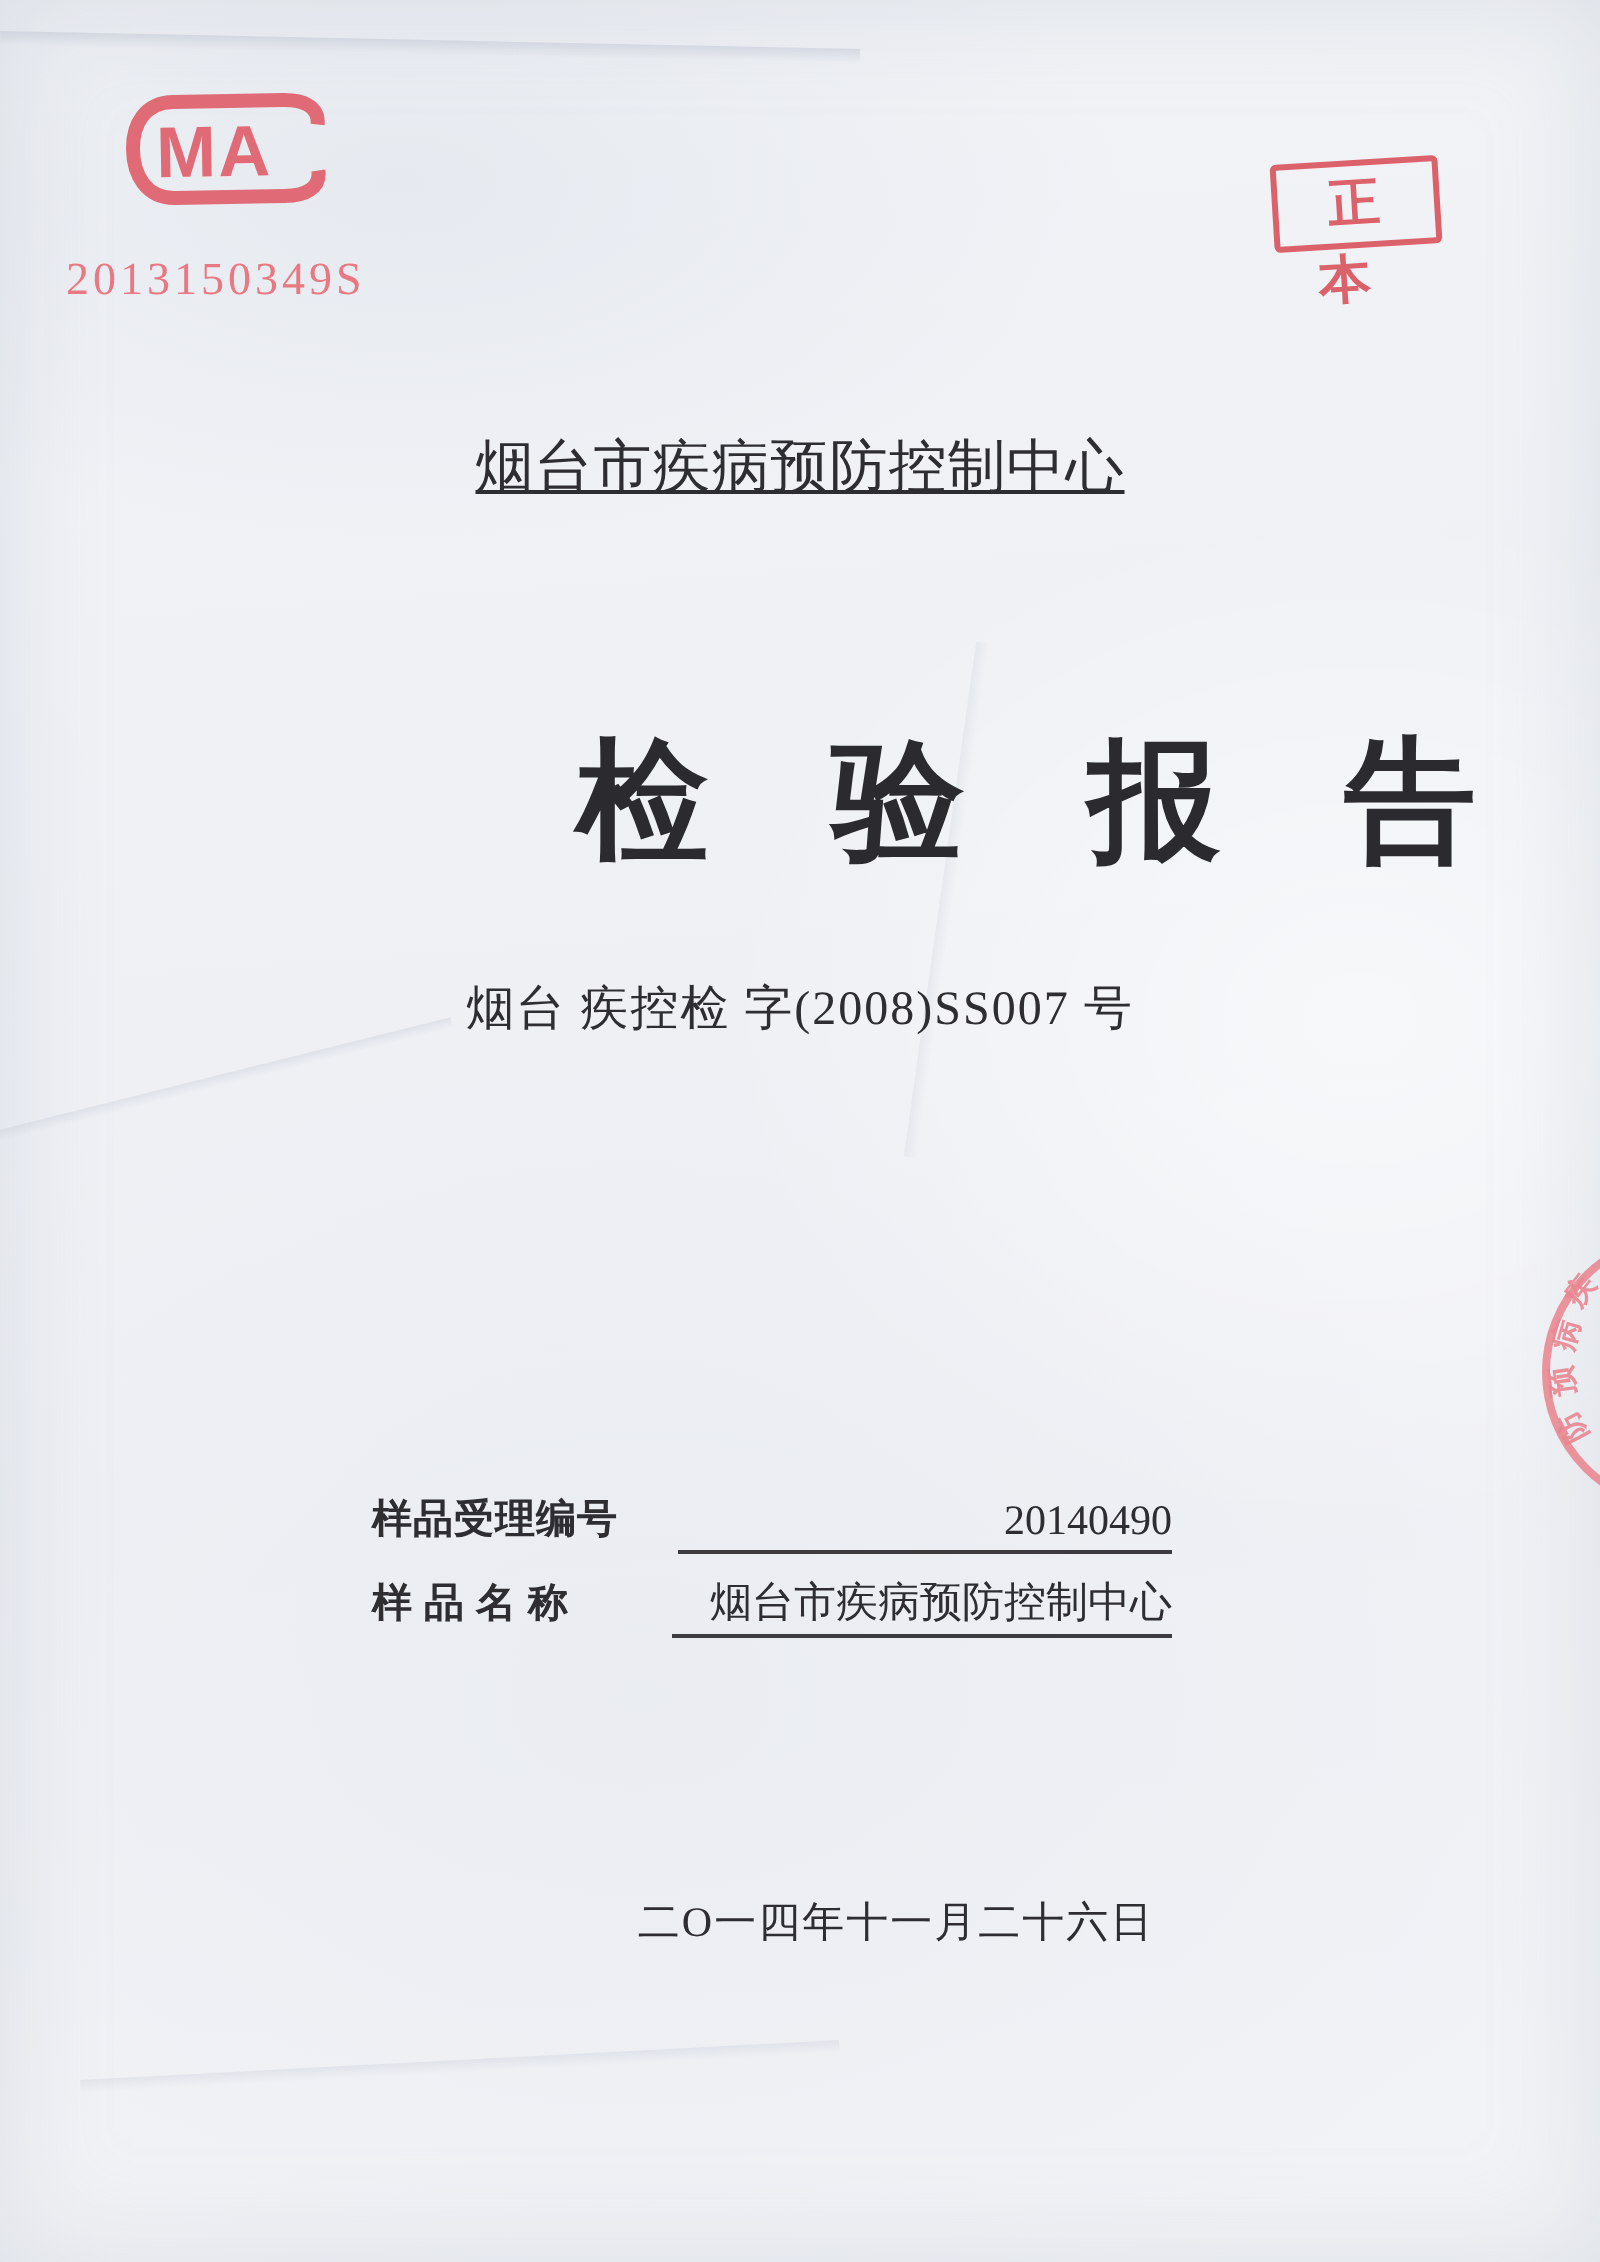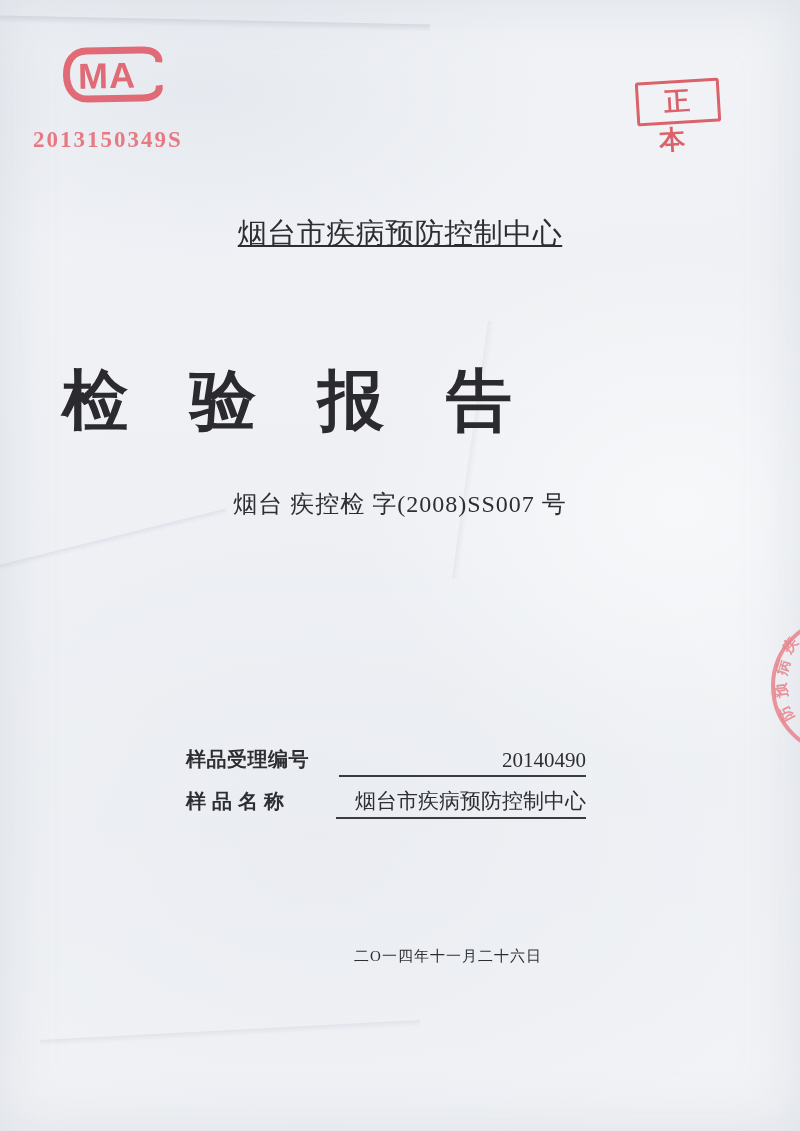--- a/index.html
+++ b/index.html
@@ -28,51 +28,51 @@
     background:linear-gradient(to right,rgba(190,197,209,0.22),transparent 80%);
     transform:rotate(8deg);}
 
   
   .cma-stamp{position:absolute;left:62px;top:46px;width:108px;height:58px;
     transform:rotate(-1deg);opacity:0.92;}
   .cma-stamp svg{display:block;}
 
   .cma-serial{position:absolute;left:33px;top:127px;
     font-size:23px;letter-spacing:2px;color:var(--serial-red,#e8737d);
-    font-family:"Liberation Serif",serif;opacity:0.95;font-weight:bold;}
+    font-family:"Liberation Serif",serif;opacity:0.95;}
 
   
   .original-stamp{
     position:absolute;left:636px;top:80px;width:78px;height:38px;
     border:3.5px solid var(--stamp-red,#d9525b);border-radius:3px;
     transform:rotate(-3.5deg);
     color:var(--stamp-red,#d9525b);
     font-size:26px;line-height:38px;text-align:center;
     letter-spacing:16px;text-indent:14px;font-weight:bold;opacity:0.9;}
 
   .org-title{position:absolute;left:0;right:0;top:214px;text-align:center;
     font-size:29px;letter-spacing:0.5px;font-weight:500;text-decoration:underline;}
 
-  .report-title{position:absolute;left:0;right:0;top:356px;text-align:left;
+  .report-title{position:absolute;left:0;right:0;top:356px;text-align:right;
     font-size:66px;font-weight:bold;letter-spacing:62px;text-indent:62px;
     color:#2b2b2f;}
 
   .report-no{position:absolute;left:0;right:0;top:488px;text-align:center;
     font-size:24px;letter-spacing:1px;}
 
   
   .fields{position:absolute;left:186px;top:734px;width:400px;}
   .field-row{display:flex;align-items:flex-end;height:42.5px;gap:30px;}
   .field-label{flex:0 0 120px;font-size:20px;font-weight:600;
     letter-spacing:0.5px;padding-bottom:4px;white-space:nowrap;}
   .field-line{flex:1;border-bottom:2px solid #3b3b40;text-align:right;
     font-size:21px;padding-bottom:2px;white-space:nowrap;}
 
   .doc-date{position:absolute;left:0;right:0;top:947px;text-align:center;
-    font-size:15px;letter-spacing:1px;padding-left:96px;}
+    font-size:21px;letter-spacing:1px;padding-left:96px;}
 
   
   .seal-circle{position:absolute;left:771px;top:616px;width:132px;height:132px;
     border:4px solid rgba(233,130,140,0.85);border-radius:50%;}
   .seal-char{position:absolute;font-size:15px;font-weight:bold;
     color:var(--seal-red,#e98691);opacity:0.9;}
   .seal-char-0{left:783px;top:636px;transform:rotate(-52deg);}
   .seal-char-1{left:776px;top:658px;transform:rotate(-74deg);}
   .seal-char-2{left:774px;top:681px;transform:rotate(-98deg);}
   .seal-char-3{left:779px;top:704px;transform:rotate(-118deg);}

